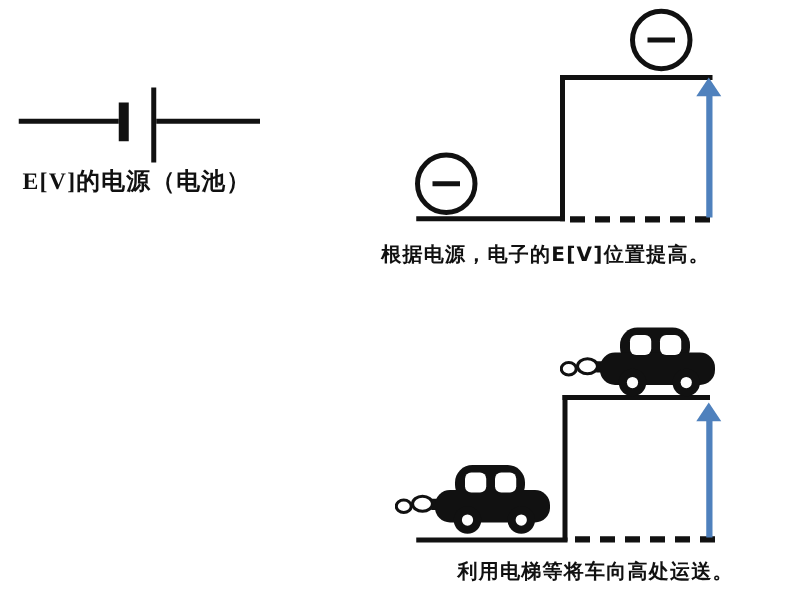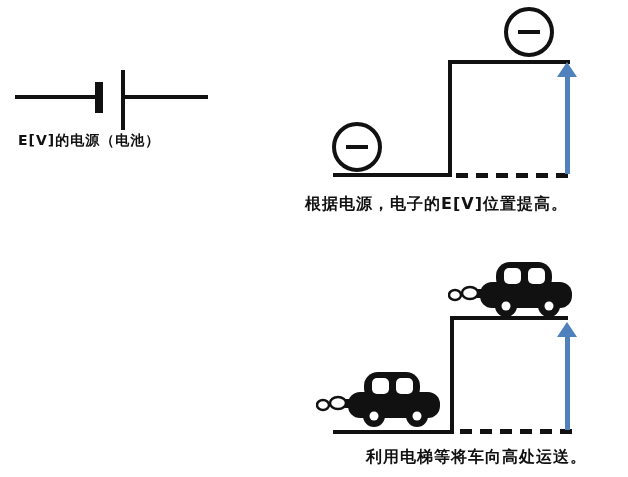--- a/index.html
+++ b/index.html
@@ -29,21 +29,21 @@
   .arrow-shaft{width:5px;}
   .arrow-head{
     width:0;height:0;
     border-left:10px solid transparent;
     border-right:10px solid transparent;
   }
   .caption{
     color:#111;font-weight:bold;font-size:16px;
     letter-spacing:1px;white-space:nowrap;
   }
-  .small-caption{font-size:14px;}
+  .small-caption{font-size:19px;font-family:Liberation Serif, serif;}
   svg{display:block;}
 </style>
 </head>
 <body>
 
 <div id="stage">
 
   <div>
     <div class="abs hline" style="left:15px;top:95px;width:80px;"></div>
     <div class="abs thick-bar" style="left:95px;top:82px;width:8px;height:31px;"></div>

